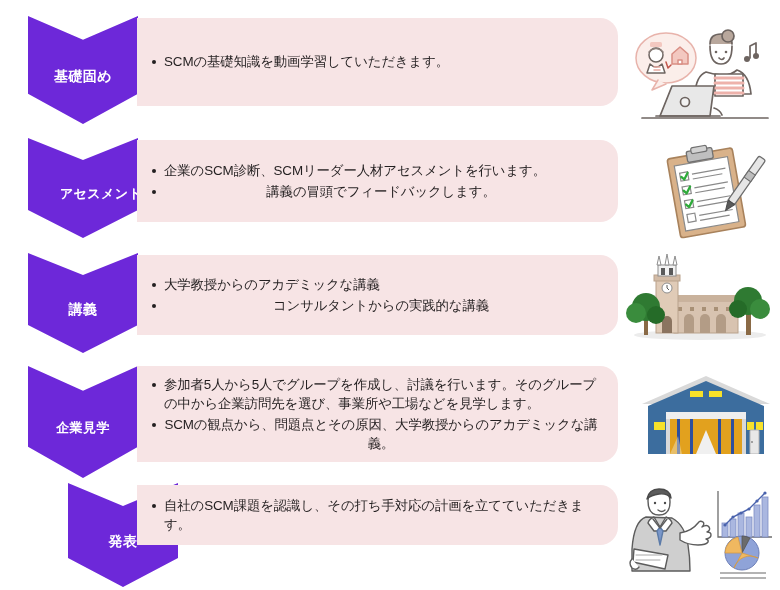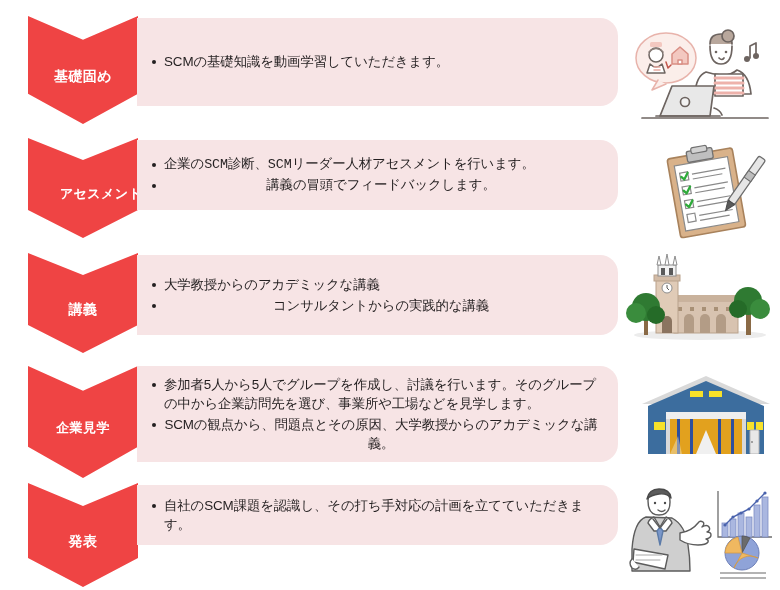--- a/index.html
+++ b/index.html
@@ -25,21 +25,21 @@
     left: 0;
     width: 780px;
   }
 
   
   .chevron {
     position: absolute;
     left: 28px;
     top: 0;
     width: 110px;
-    background: #ef4444;
+    background: #6d28d9;
     -webkit-clip-path: polygon(0% 0%, 50% 22%, 100% 0%, 100% 72%, 50% 100%, 0% 72%);
     clip-path: polygon(0% 0%, 50% 22%, 100% 0%, 100% 72%, 50% 100%, 0% 72%);
     display: flex;
     align-items: center;
     justify-content: center;
   }
   .chevron-label {
     color: #ffffff;
     font-weight: bold;
     font-size: 14px;
@@ -96,35 +96,35 @@
   .illus svg { display: block; }
 
   
   #row-0 { top: 16px;  height: 108px; }
   #row-0 .chevron { height: 108px; }
   #row-0 .panel   { top: 2px; height: 88px; }
   #row-0 .illus   { left: 628px; top: 4px;  width: 148px; height: 110px; }
 
   #row-1 { top: 138px; height: 100px; }
   #row-1 .chevron { height: 100px; padding-left: 36px; }
-  #row-1 .panel   { top: 2px; height: 70px; font-family: Liberation Mono, monospace; }
+  #row-1 .panel   { top: 2px; height: 82px; }
   #row-1 .illus   { left: 645px; top: 2px;  width: 132px; height: 100px; }
 
   #row-2 { top: 253px; height: 100px; }
   #row-2 .chevron { height: 100px; }
   #row-2 .panel   { top: 2px; height: 80px; }
   #row-2 .illus   { left: 622px; top: 0px;  width: 156px; height: 96px; }
 
   #row-3 { top: 366px; height: 112px; }
   #row-3 .chevron { height: 112px; }
   #row-3 .panel   { top: 0px; height: 96px; }
   #row-3 .illus   { left: 634px; top: 8px;  width: 144px; height: 88px; }
 
   #row-4 { top: 483px; height: 104px; }
-  #row-4 .chevron { height: 104px; }
+  #row-4 .chevron { height: 104px; margin-left: 40px; }
   #row-4 .panel   { top: 2px; height: 60px; }
   #row-4 .illus   { left: 622px; top: 0px;  width: 156px; height: 96px; }
 </style>
 </head>
 <body>
 
 <div id="process-diagram">
 
   <div class="proc-row" id="row-0">
     <div class="chevron">

